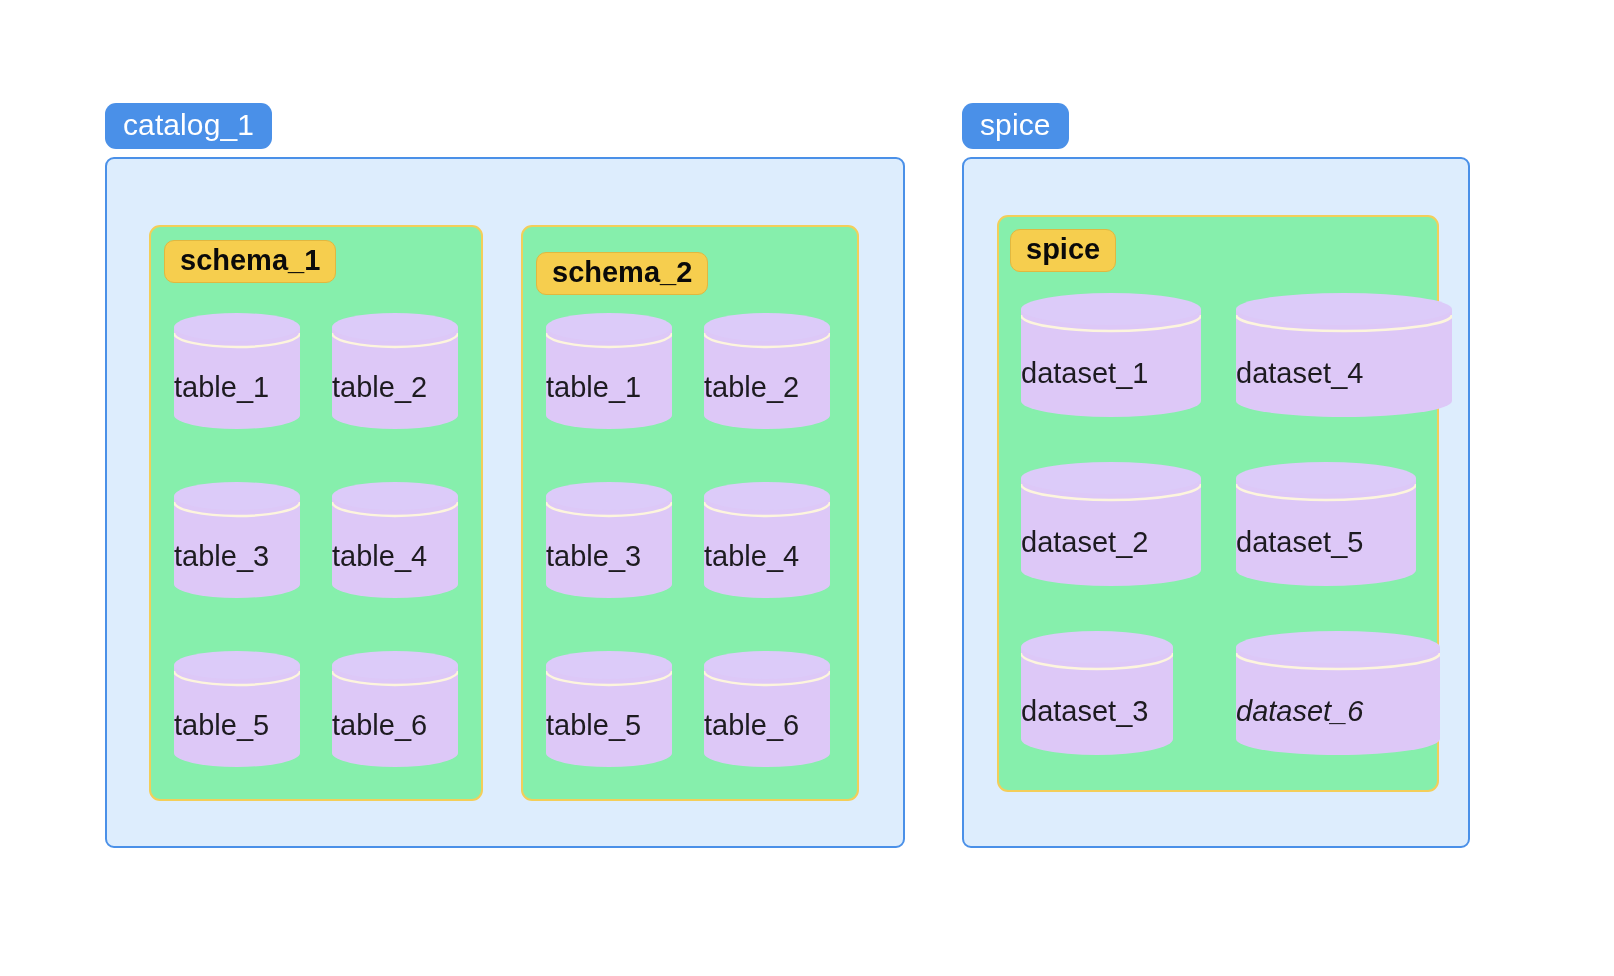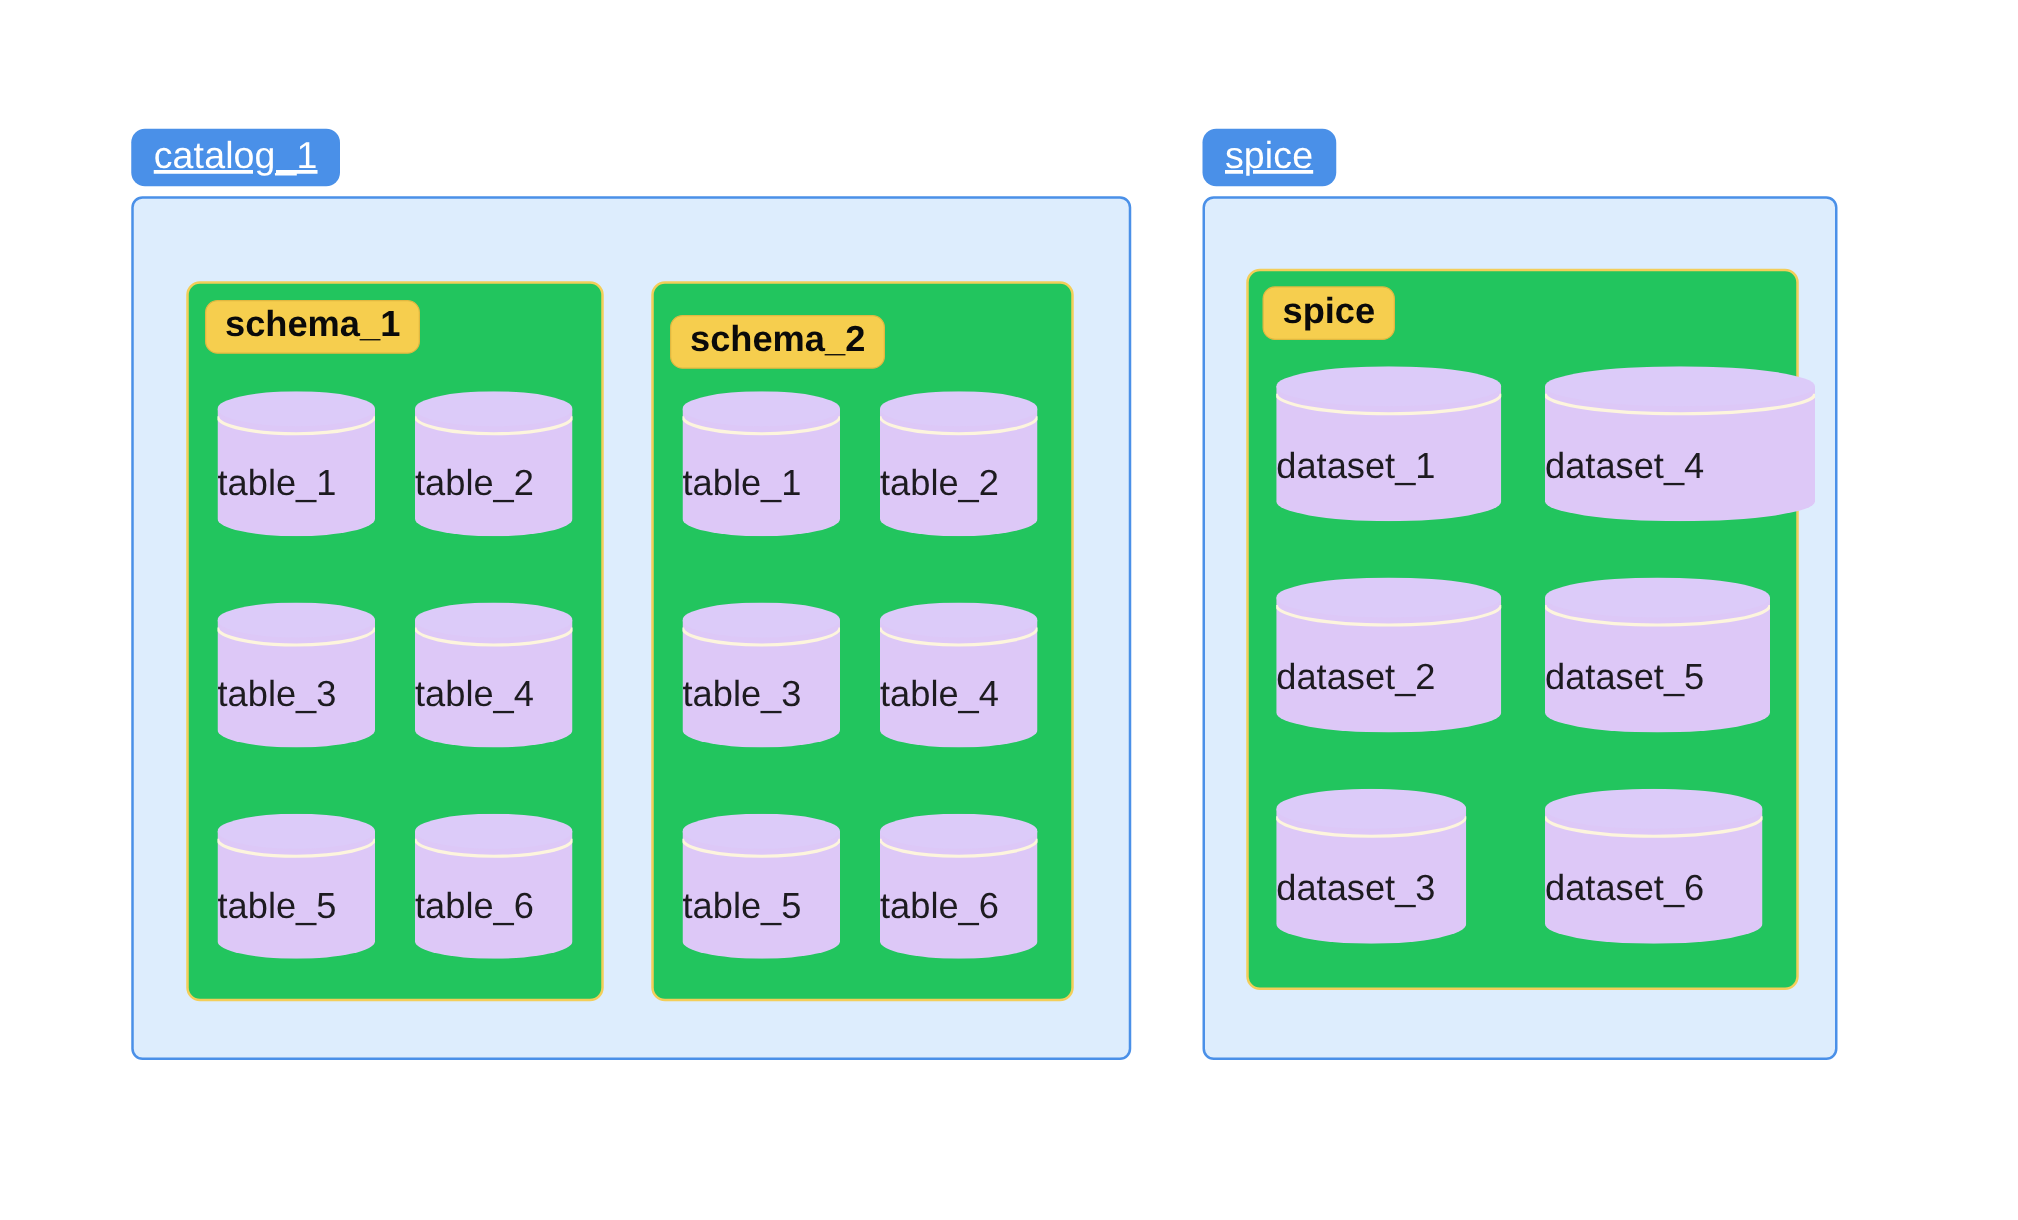--- a/index.html
+++ b/index.html
@@ -35,35 +35,34 @@
     background: #4a90e8;
     color: #ffffff;
     font-size: 30px;
     font-weight: 400;
     border-radius: 11px;
     padding: 7px 18px 9px 18px;
     line-height: 1.0;
     white-space: nowrap;
     box-sizing: border-box;
     letter-spacing: 0.1px;
-    text-decoration: underline;
   }
 
   .catalog-panel {
     position: absolute;
     background: #ddedfd;
     border: 2px solid #4a90e8;
     border-radius: 9px;
     box-sizing: border-box;
   }
 
   
   .schema-panel {
     position: absolute;
-    background: #22c55e;
+    background: #86efac;
     border: 2px solid #f3ce59;
     border-radius: 11px;
     box-sizing: border-box;
   }
 
   .schema-badge {
     position: absolute;
     background: #f6ce4e;
     border: 1px solid #e0b840;
     color: #0a0a0a;
@@ -281,21 +280,21 @@
 
         <div class="cyl" style="left:22px; top:414px; width:152px; height:124px;">
           <svg class="cyl-svg" viewBox="0 0 180 124" preserveAspectRatio="none">
             <path d="M0,16 L0,108 A90,16 0 0 0 180,108 L180,16 Z" fill="#ddc8f7"></path>
             <ellipse cx="90" cy="16" rx="90" ry="16" fill="#dccbf9"></ellipse>
             <path d="M0,22 A90,16 0 0 0 180,22" fill="none" stroke="#fdf5dd" stroke-width="2.5"></path>
           </svg>
           <div class="cyl-label" style="top:66px;">dataset_3</div>
         </div>
 
-        <div class="cyl" style="left:237px; top:414px; width:174px; height:124px;">
+        <div class="cyl" style="left:237px; top:414px; width:204px; height:124px;font-style:italic;">
           <svg class="cyl-svg" viewBox="0 0 180 124" preserveAspectRatio="none">
             <path d="M0,16 L0,108 A90,16 0 0 0 180,108 L180,16 Z" fill="#ddc8f7"></path>
             <ellipse cx="90" cy="16" rx="90" ry="16" fill="#dccbf9"></ellipse>
             <path d="M0,22 A90,16 0 0 0 180,22" fill="none" stroke="#fdf5dd" stroke-width="2.5"></path>
           </svg>
           <div class="cyl-label" style="top:66px;">dataset_6</div>
         </div>
 
       </div>
     </div>

